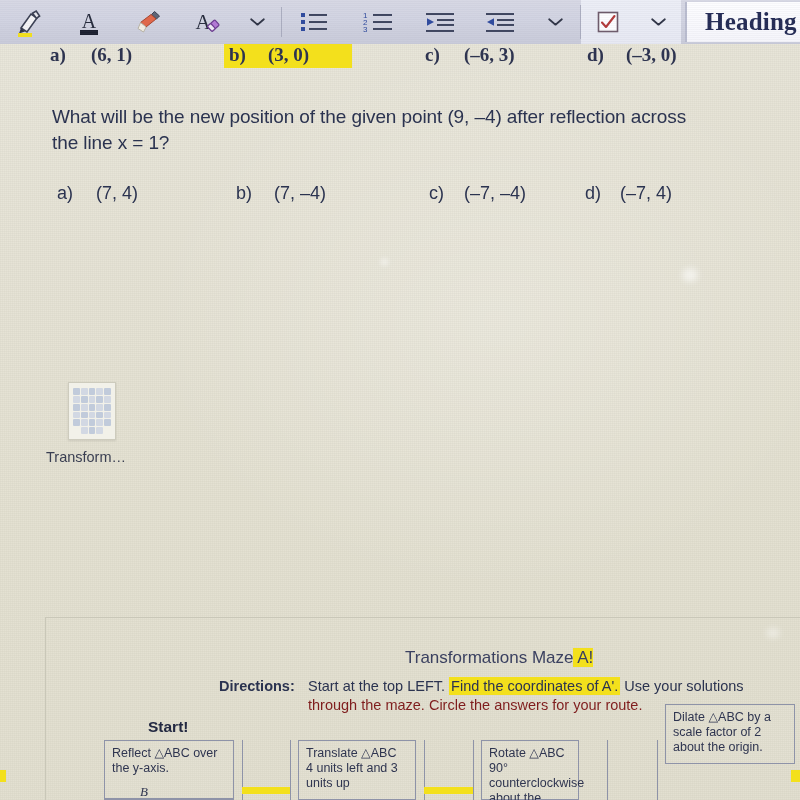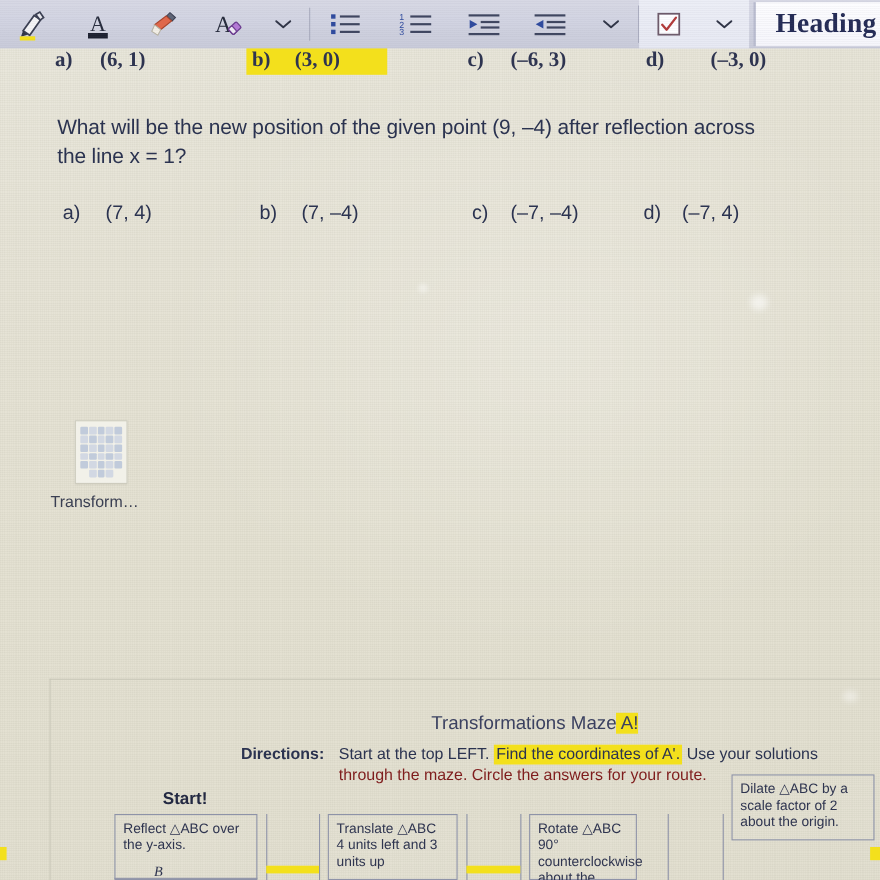--- a/index.html
+++ b/index.html
@@ -138,21 +138,21 @@
   }
 
   
   #sheet {
     position:absolute; left:45px; top:617px; width:755px; height:183px;
     border-top: 1px solid #c9c7b8;
     border-left: 1px solid #c9c7b8;
     overflow: hidden;
   }
   #sheet-title {
-    position:absolute; left:392px; top:648px;
+    position:absolute; left:405px; top:648px;
     font-size:17px; color:#3b4160;
     font-family:"Liberation Sans", sans-serif; white-space:nowrap;
   }
   #sheet-title .hl2 { background:#f3e01c; }
   #dir-label {
     position:absolute; left:219px; top:678px;
     font-size:14.5px; font-weight:700; color:#2b3350;
     font-family:"Liberation Sans", sans-serif;
   }
   #dir-l1 {
@@ -209,21 +209,21 @@
   <div class="it" style="left:50px;">a)</div>
   <div class="it" style="left:91px;">(6, 1)</div>
 
   <div class="it" style="left:229px;">b)</div>
   <div class="it" style="left:268px;">(3, 0)</div>
 
   <div class="it" style="left:425px;">c)</div>
   <div class="it" style="left:464px;">(–6, 3)</div>
 
   <div class="it" style="left:587px;">d)</div>
-  <div class="it" style="left:626px;margin-left:20px;">(–3, 0)</div>
+  <div class="it" style="left:626px;">(–3, 0)</div>
 </div>
 
 <div id="toolbar">
 
   <div class="tb-btn" style="width:58px;">
     <svg class="ico" width="30" height="30" viewBox="0 0 30 30">
       <path d="M7 21 L17 7 L23 11 L13 25 Z" fill="#f4f4f6" stroke="#3a3f52" stroke-width="1.6"></path>
       <path d="M18.5 6.2 L22.2 4 L25.6 9 L22.4 11.3 Z" fill="#e9e9ee" stroke="#3a3f52" stroke-width="1.6"></path>
       <path d="M7 21 L5 26.5 L11 24.6 Z" fill="#2f3446"></path>
       <rect x="4" y="26" width="14" height="4" fill="#f3e01c"></rect>

